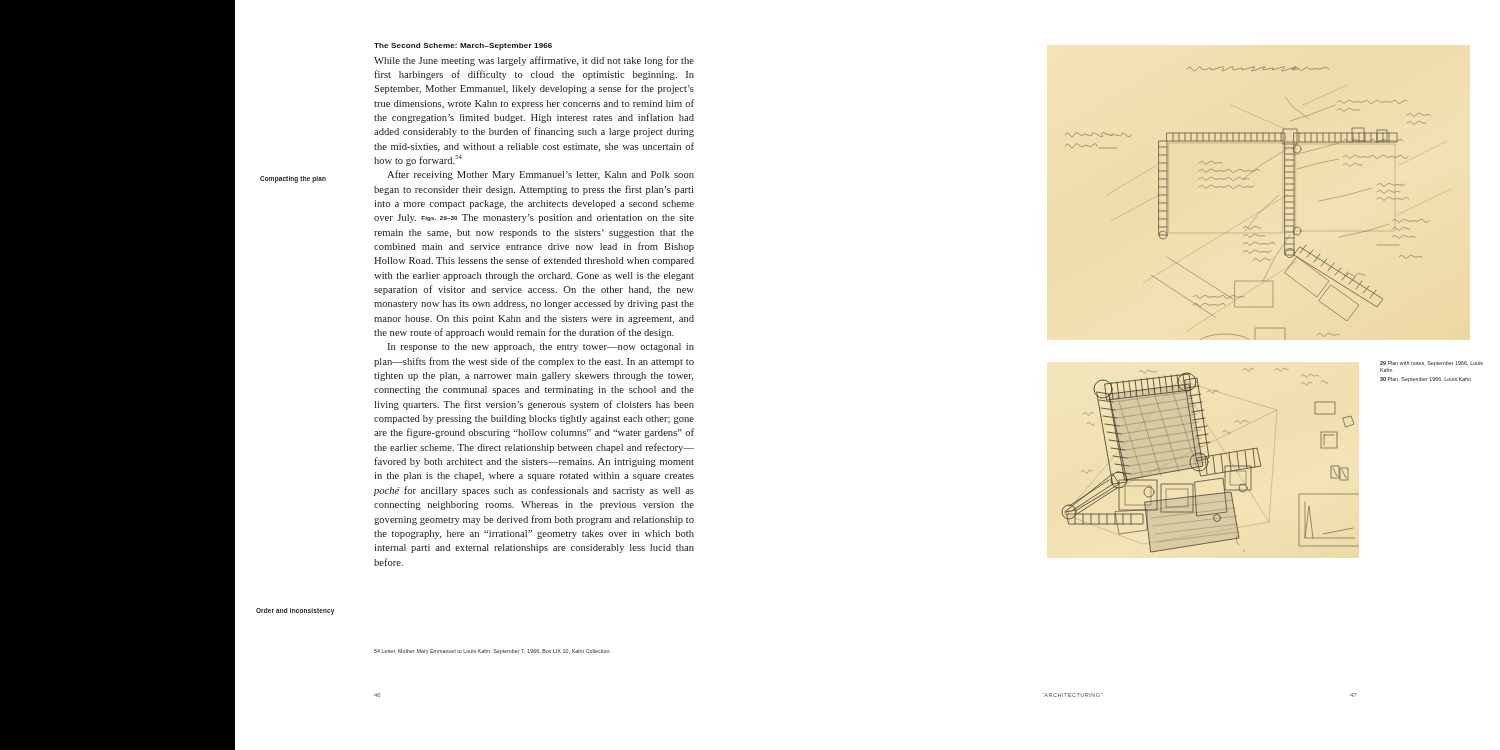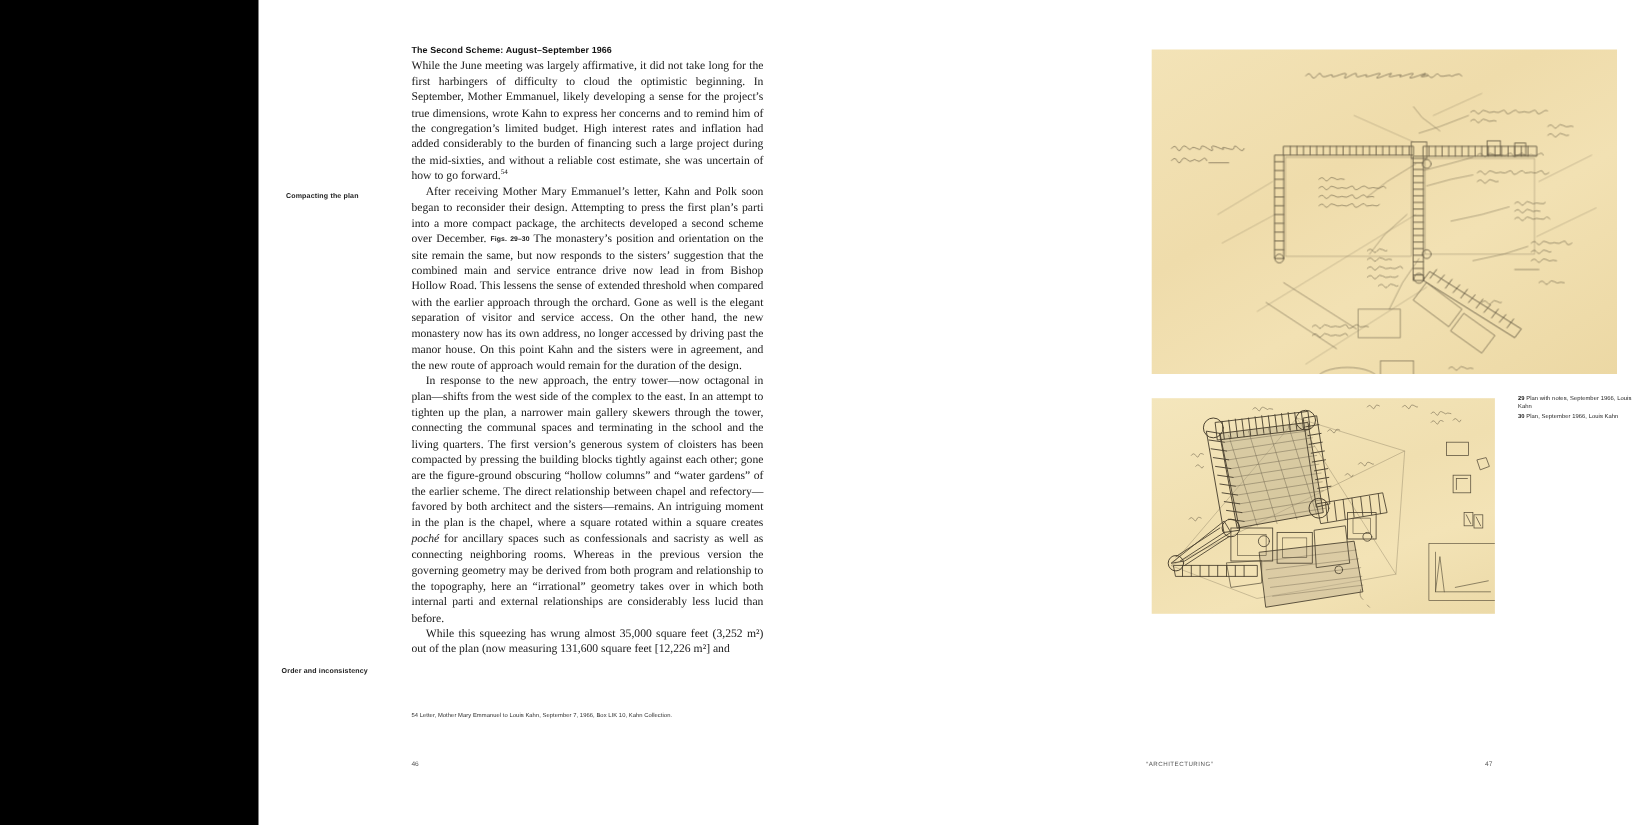--- a/index.html
+++ b/index.html
@@ -151,31 +151,30 @@
 <div class="spread">
 
   <div class="page-left">
 
     <div class="margin-note note-compacting">Compacting the plan</div>
 
     <div class="margin-note note-order">Order and inconsistency</div>
 
     <div class="col">
 
-      <h1 class="section-head">The Second Scheme: August–September 1966</h1>
+      <h1 class="section-head">The Second Scheme: March–September 1966</h1>
 
       <p class="body"><span>While the June meeting was largely affirmative, it did not take long for the first harbingers of difficulty to cloud the optimistic beginning. In September, Mother Emmanuel, likely developing a sense for the project’s true dimensions, wrote Kahn to express her concerns and to remind him of the congregation’s limited budget. High interest rates and inflation had added considerably to the burden of financing such a large project during the mid-sixties, and without a reliable cost estimate, she was uncertain of how to go forward.</span><sup class="fn">54</sup></p>
 
-      <p class="body indent"><span>After receiving Mother Mary Emmanuel’s letter, Kahn and Polk soon began to reconsider their design. Attempting to press the first plan’s parti into a more compact package, the architects developed a second scheme over December.</span>
+      <p class="body indent"><span>After receiving Mother Mary Emmanuel’s letter, Kahn and Polk soon began to reconsider their design. Attempting to press the first plan’s parti into a more compact package, the architects developed a second scheme over July.</span>
          <span class="figref">Figs. 29–30</span>
          <span>The monastery’s position and orientation on the site remain the same, but now responds to the sisters’ suggestion that the combined main and service entrance drive now lead in from Bishop Hollow Road. This lessens the sense of extended threshold when compared with the earlier approach through the orchard. Gone as well is the elegant separation of visitor and service access. On the other hand, the new monastery now has its own address, no longer accessed by driving past the manor house. On this point Kahn and the sisters were in agreement, and the new route of approach would remain for the duration of the design.</span></p>
 
       <p class="body indent"><span>In response to the new approach, the entry tower—now octagonal in plan—shifts from the west side of the complex to the east. In an attempt to tighten up the plan, a narrower main gallery skewers through the tower, connecting the communal spaces and terminating in the school and the living quarters. The first version’s generous system of cloisters has been compacted by pressing the building blocks tightly against each other; gone are the figure-ground obscuring “hollow columns” and “water gardens” of the earlier scheme. The direct relationship between chapel and refectory—favored by both architect and the sisters—remains. An intriguing moment in the plan is the chapel, where a square rotated within a square creates </span><em class="it">poché</em><span> for ancillary spaces such as confessionals and sacristy as well as connecting neighboring rooms. Whereas in the previous version the governing geometry may be derived from both program and relationship to the topography, here an “irrational” geometry takes over in which both internal parti and external relationships are considerably less lucid than before.</span></p>
 
-      <p class="body indent"><span>While this squeezing has wrung almost 35,000 square feet (3,252 m²) out of the plan (now measuring 131,600 square feet [12,226 m²] and</span></p>
     </div>
 
     <div class="footnote">54  Letter, Mother Mary Emmanuel to Louis Kahn, September 7, 1966, Box LIK 10, Kahn Collection.</div>
 
     <div class="folio-left">46</div>
   </div>
 
   <div class="page-right">
 
     <div class="fig fig-top">

